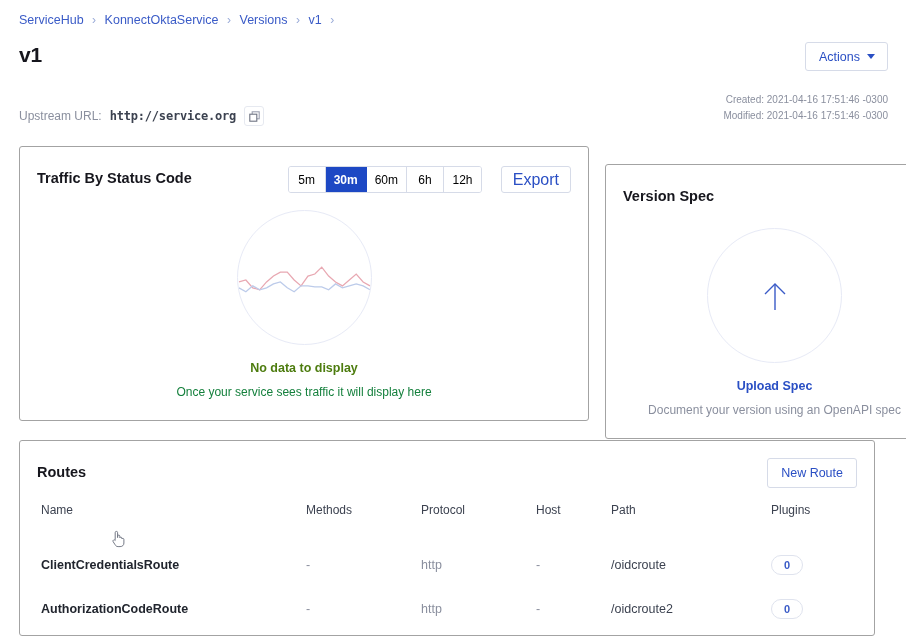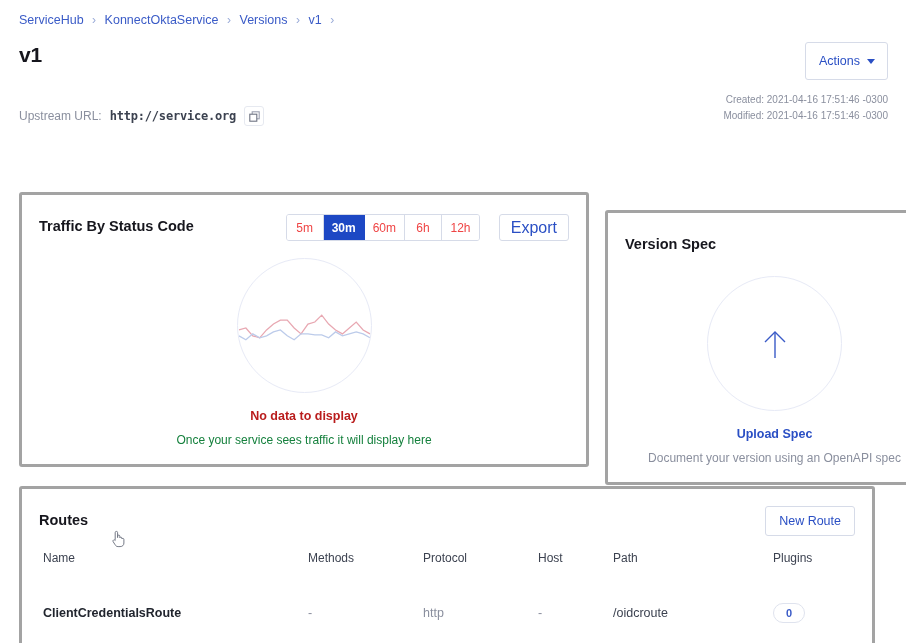--- a/index.html
+++ b/index.html
@@ -40,21 +40,21 @@
     top: 43px;
     font-size: 21px;
     font-weight: bold;
     letter-spacing: -0.2px;
     color: #16161d;
   }
   .actions-btn {
     position: absolute;
     right: 18px;
     top: 42px;
-    height: 38px;
+    height: 29px;
     padding: 0 12px 0 13px;
     display: flex;
     align-items: center;
     gap: 7px;
     background: #fff;
     border: 1px solid #d6dbe8;
     border-radius: 3px;
     font-size: 12.5px;
     color: #2a4fc4;
     cursor: pointer;
@@ -106,23 +106,22 @@
     display: flex;
     align-items: center;
     justify-content: center;
     cursor: pointer;
   }
 
   
   .card {
     position: absolute;
     background: #fff;
-    border: 3px solid #a3a3a3;
+    border: 1px solid #a3a3a3;
     border-radius: 3px;
-    margin-top: 46px;
   }
   #traffic-card { left: 19px; top: 146px; width: 570px; height: 275px; }
   #spec-card    { left: 605px; top: 164px; width: 339px; height: 275px; }
   #routes-card  { left: 19px; top: 440px; width: 856px; height: 196px; }
 
   .card-title {
     position: absolute;
     font-size: 14.5px;
     font-weight: bold;
     color: #16161d;
@@ -142,21 +141,21 @@
     overflow: hidden;
     height: 27px;
   }
   .range-btn {
     min-width: 37px;
     padding: 0 8px;
     display: flex;
     align-items: center;
     justify-content: center;
     font-size: 12px;
-    color: #ef4444;
+    color: #000000;
     background: #fff;
     border-right: 1px solid #d6dbe8;
     cursor: pointer;
   }
   .range-btn:last-child { border-right: none; }
   .range-btn.active {
     background: #1d48c4;
     color: #fff;
     font-weight: bold;
     border-right-color: #1d48c4;
@@ -195,21 +194,21 @@
     border: 1px solid #e7eaf6;
     display: flex;
     align-items: center;
     justify-content: center;
     overflow: hidden;
   }
   .empty-main {
     margin-top: 16px;
     font-size: 12.5px;
     font-weight: bold;
-    color: #b91c1c;
+    color: #4d7c0f;
   }
   .empty-sub {
     margin-top: 10px;
     font-size: 12px;
     color: #15803d;
   }
   .upload-link {
     margin-top: 16px;
     font-size: 12.5px;
     font-weight: bold;
@@ -390,20 +389,30 @@
         <tr>
           <td class="name-cell">ClientCredentialsRoute</td>
           <td class="muted">-</td>
           <td class="muted">http</td>
           <td class="muted">-</td>
           <td>/oidcroute</td>
           <td>
             <span class="plugin-pill">0</span>
           </td>
         </tr>
+        <tr>
+          <td class="name-cell">AuthorizationCodeRoute</td>
+          <td class="muted">-</td>
+          <td class="muted">http</td>
+          <td class="muted">-</td>
+          <td>/oidcroute2</td>
+          <td>
+            <span class="plugin-pill">0</span>
+          </td>
+        </tr>
       </tbody>
     </table>
   </div>
 </div>
 
 <div class="cursor">
   <svg width="14" height="18" viewBox="0 0 14 18" aria-hidden="true">
     <path d="M4.2 9.4 L4.2 2.6 a1.2 1.2 0 0 1 2.4 0 L6.6 7.6 L6.6 6.2 a1.1 1.1 0 0 1 2.2 0 L8.8 7.8 a1.1 1.1 0 0 1 2.1 0.3 L10.9 9 a1.05 1.05 0 0 1 2 0.45 L12.9 13 c0 2.2 -1.5 3.6 -3.8 3.6 l-2 0 c-1.6 0 -2.3 -0.7 -3.1 -2 L2.1 11.6 a1.1 1.1 0 0 1 2.1 -1.1 Z" fill="#ffffff" stroke="#6d7280" stroke-width="0.95"></path>
   </svg>
 </div>

